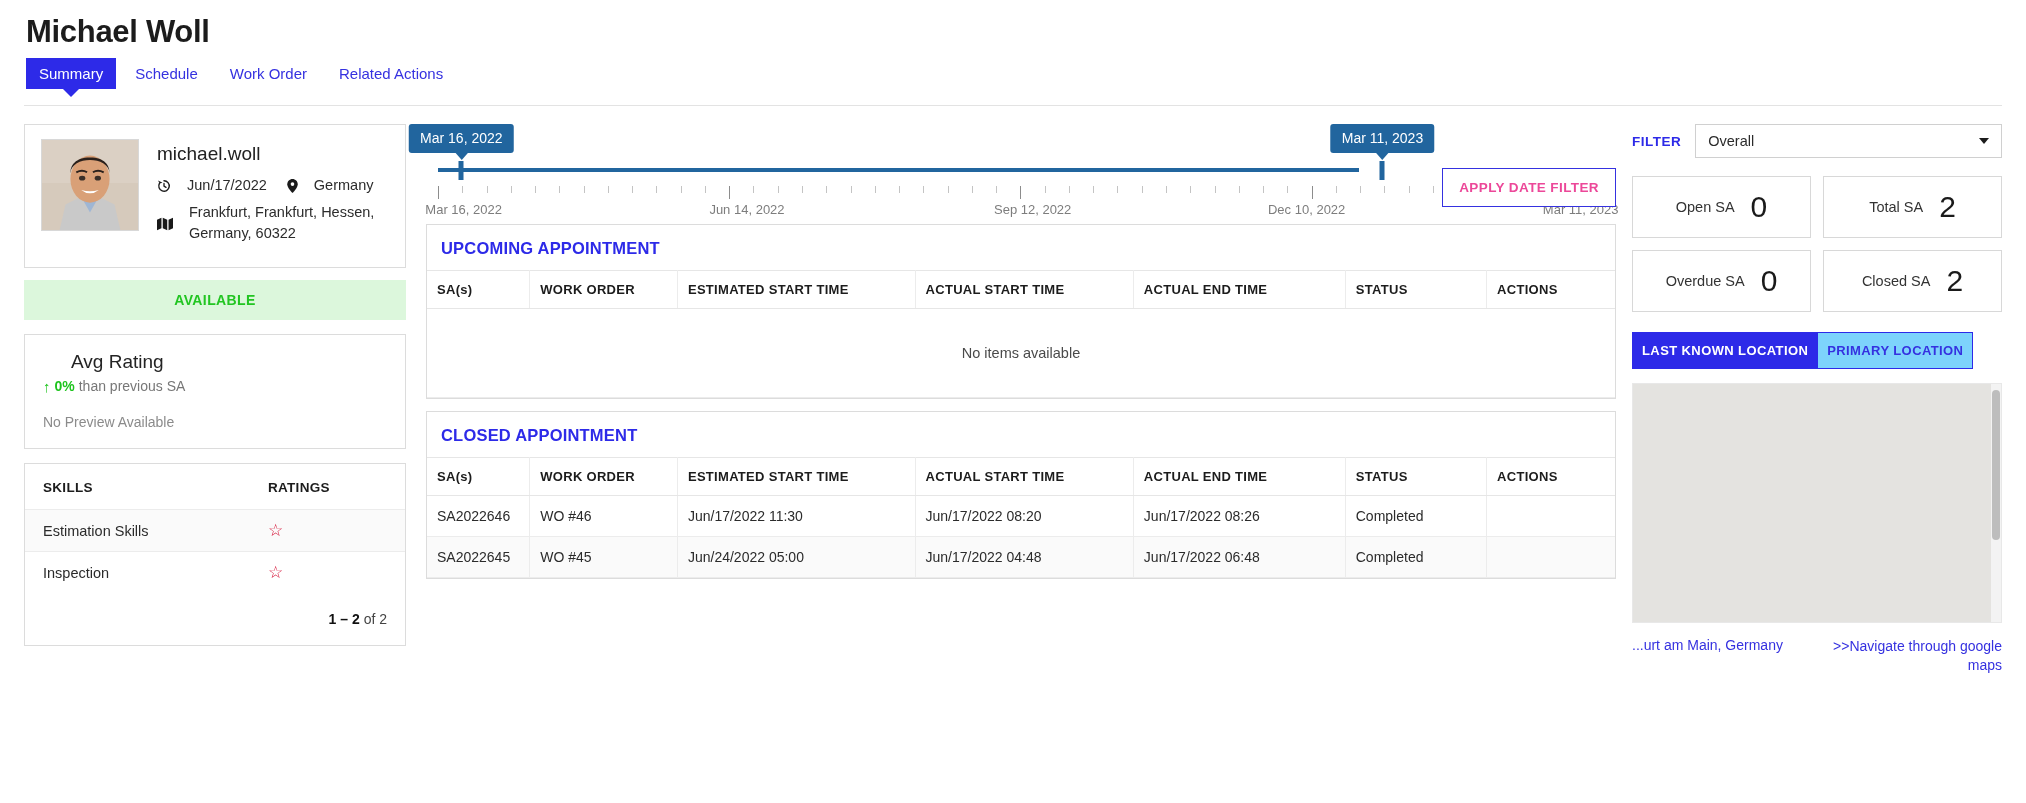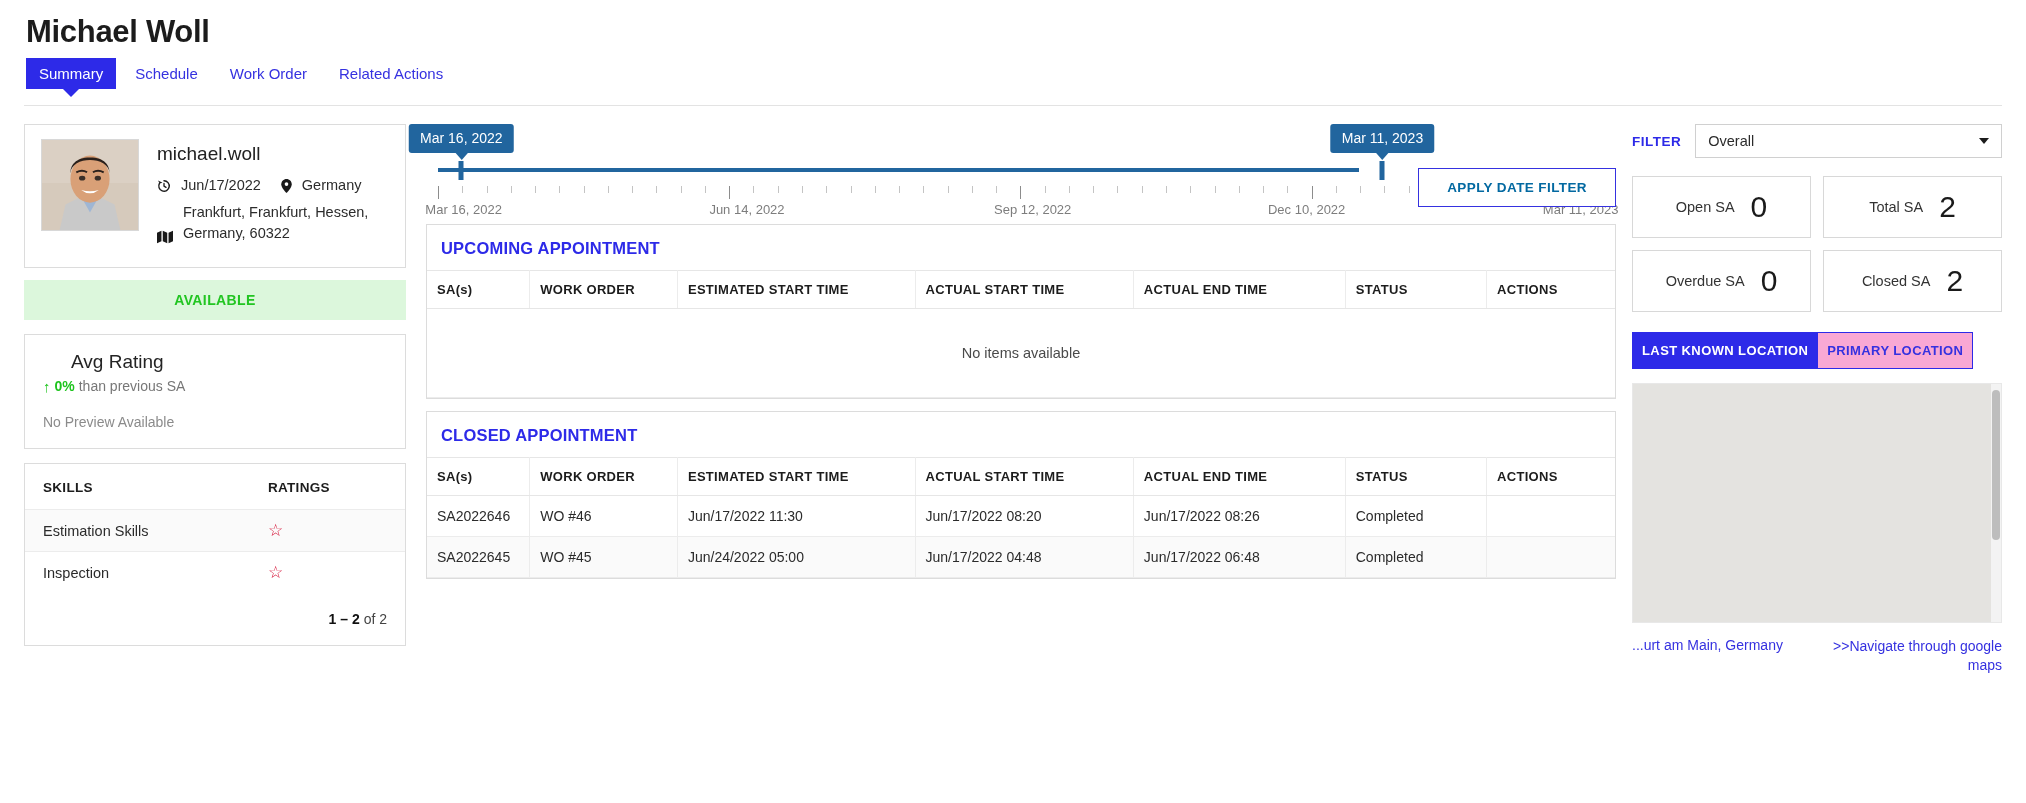--- a/index.html
+++ b/index.html
@@ -45,21 +45,21 @@
     border: 1px solid #d8d8d8; overflow: hidden;
     background: #cdbfb2;
   }
   .avatar svg { display: block; width: 100%; height: 100%; }
   .profile-info { padding-top: 4px; }
   .profile-name { font-size: 19px; color: #222; margin-bottom: 12px; }
   .meta-row {
     font-size: 14.5px; color: #2c2c2c; display: flex;
     align-items: flex-start; gap: 6px; margin-bottom: 9px; flex-wrap: wrap;
   }
-  .meta-item { display: flex; align-items: flex-end; gap: 10px; }
+  .meta-item { display: flex; align-items: center; gap: 16px; }
   .meta-item + .meta-item { margin-left: 14px; }
   .ico { flex: none; display: inline-block; line-height: 0; margin-top: 2px; }
   .addr { line-height: 1.45; max-width: 250px; }
 
   .status-banner {
     margin-top: 12px; background: #dcf7dc; color: #22c522;
     font-size: 14px; font-weight: bold; letter-spacing: 0.4px;
     text-align: center; padding: 12px 0;
   }
   .rating-card { margin-top: 14px; padding: 16px 18px 18px 18px; }
@@ -116,23 +116,23 @@
   .tick.major { height: 13px; background: #8c8c8c; }
   .tick-labels {
     position: relative; margin: 0 12px; height: 20px; margin-top: 18px;
   }
   .tick-label {
     position: absolute; font-size: 13px; color: #7d7d7d;
     transform: translateX(-50%); white-space: nowrap;
   }
   .apply-btn {
     position: absolute; right: 0; top: 44px;
-    border: 1px solid #3531e0; color: #0369a1; background: #fff;
+    border: 1px solid #3531e0; color: #ec4899; background: #fff;
     font-size: 13.5px; font-weight: bold; letter-spacing: 0.4px;
-    padding: 11px 28px; cursor: pointer; font-family: inherit;
+    padding: 11px 16px; cursor: pointer; font-family: inherit;
   }
 
   
   .panel { border: 1px solid #dcdcdc; background: #fff; margin-top: 12px; }
   .panel-title {
     font-size: 16.5px; font-weight: bold; color: #2d2ae8;
     padding: 14px 14px 12px 14px; letter-spacing: 0.2px;
   }
   .appt-table { width: 100%; border-collapse: collapse; table-layout: fixed; }
   .appt-table th {
@@ -178,21 +178,21 @@
   }
   .stat-label { font-size: 14.5px; color: #333; }
   .stat-value { font-size: 30px; color: #1a1a1a; font-weight: 300; line-height: 1; }
   .loc-btns { display: flex; margin-top: 20px; }
   .loc-btn {
     font-size: 13px; font-weight: bold; letter-spacing: 0.4px;
     padding: 10px 9px; cursor: pointer; font-family: inherit;
     border: 1px solid #2d2ae8;
   }
   .loc-btn.on { background: #2d2ae8; color: #fff; }
-  .loc-btn.off { background: #f9a8d4; color: #3531e0; border-left: none; }
+  .loc-btn.off { background: #7dd3fc; color: #3531e0; border-left: none; }
   .map-wrap {
     margin-top: 14px; position: relative;
     border: 1px solid #e8e8e8; background: #e4e3e0;
     height: 240px; display: flex;
   }
   .map-canvas { flex: 1; background: #e4e3e0; }
   .map-scrollbar {
     width: 10px; background: #f3f3f3; position: relative;
   }
   .map-thumb {

